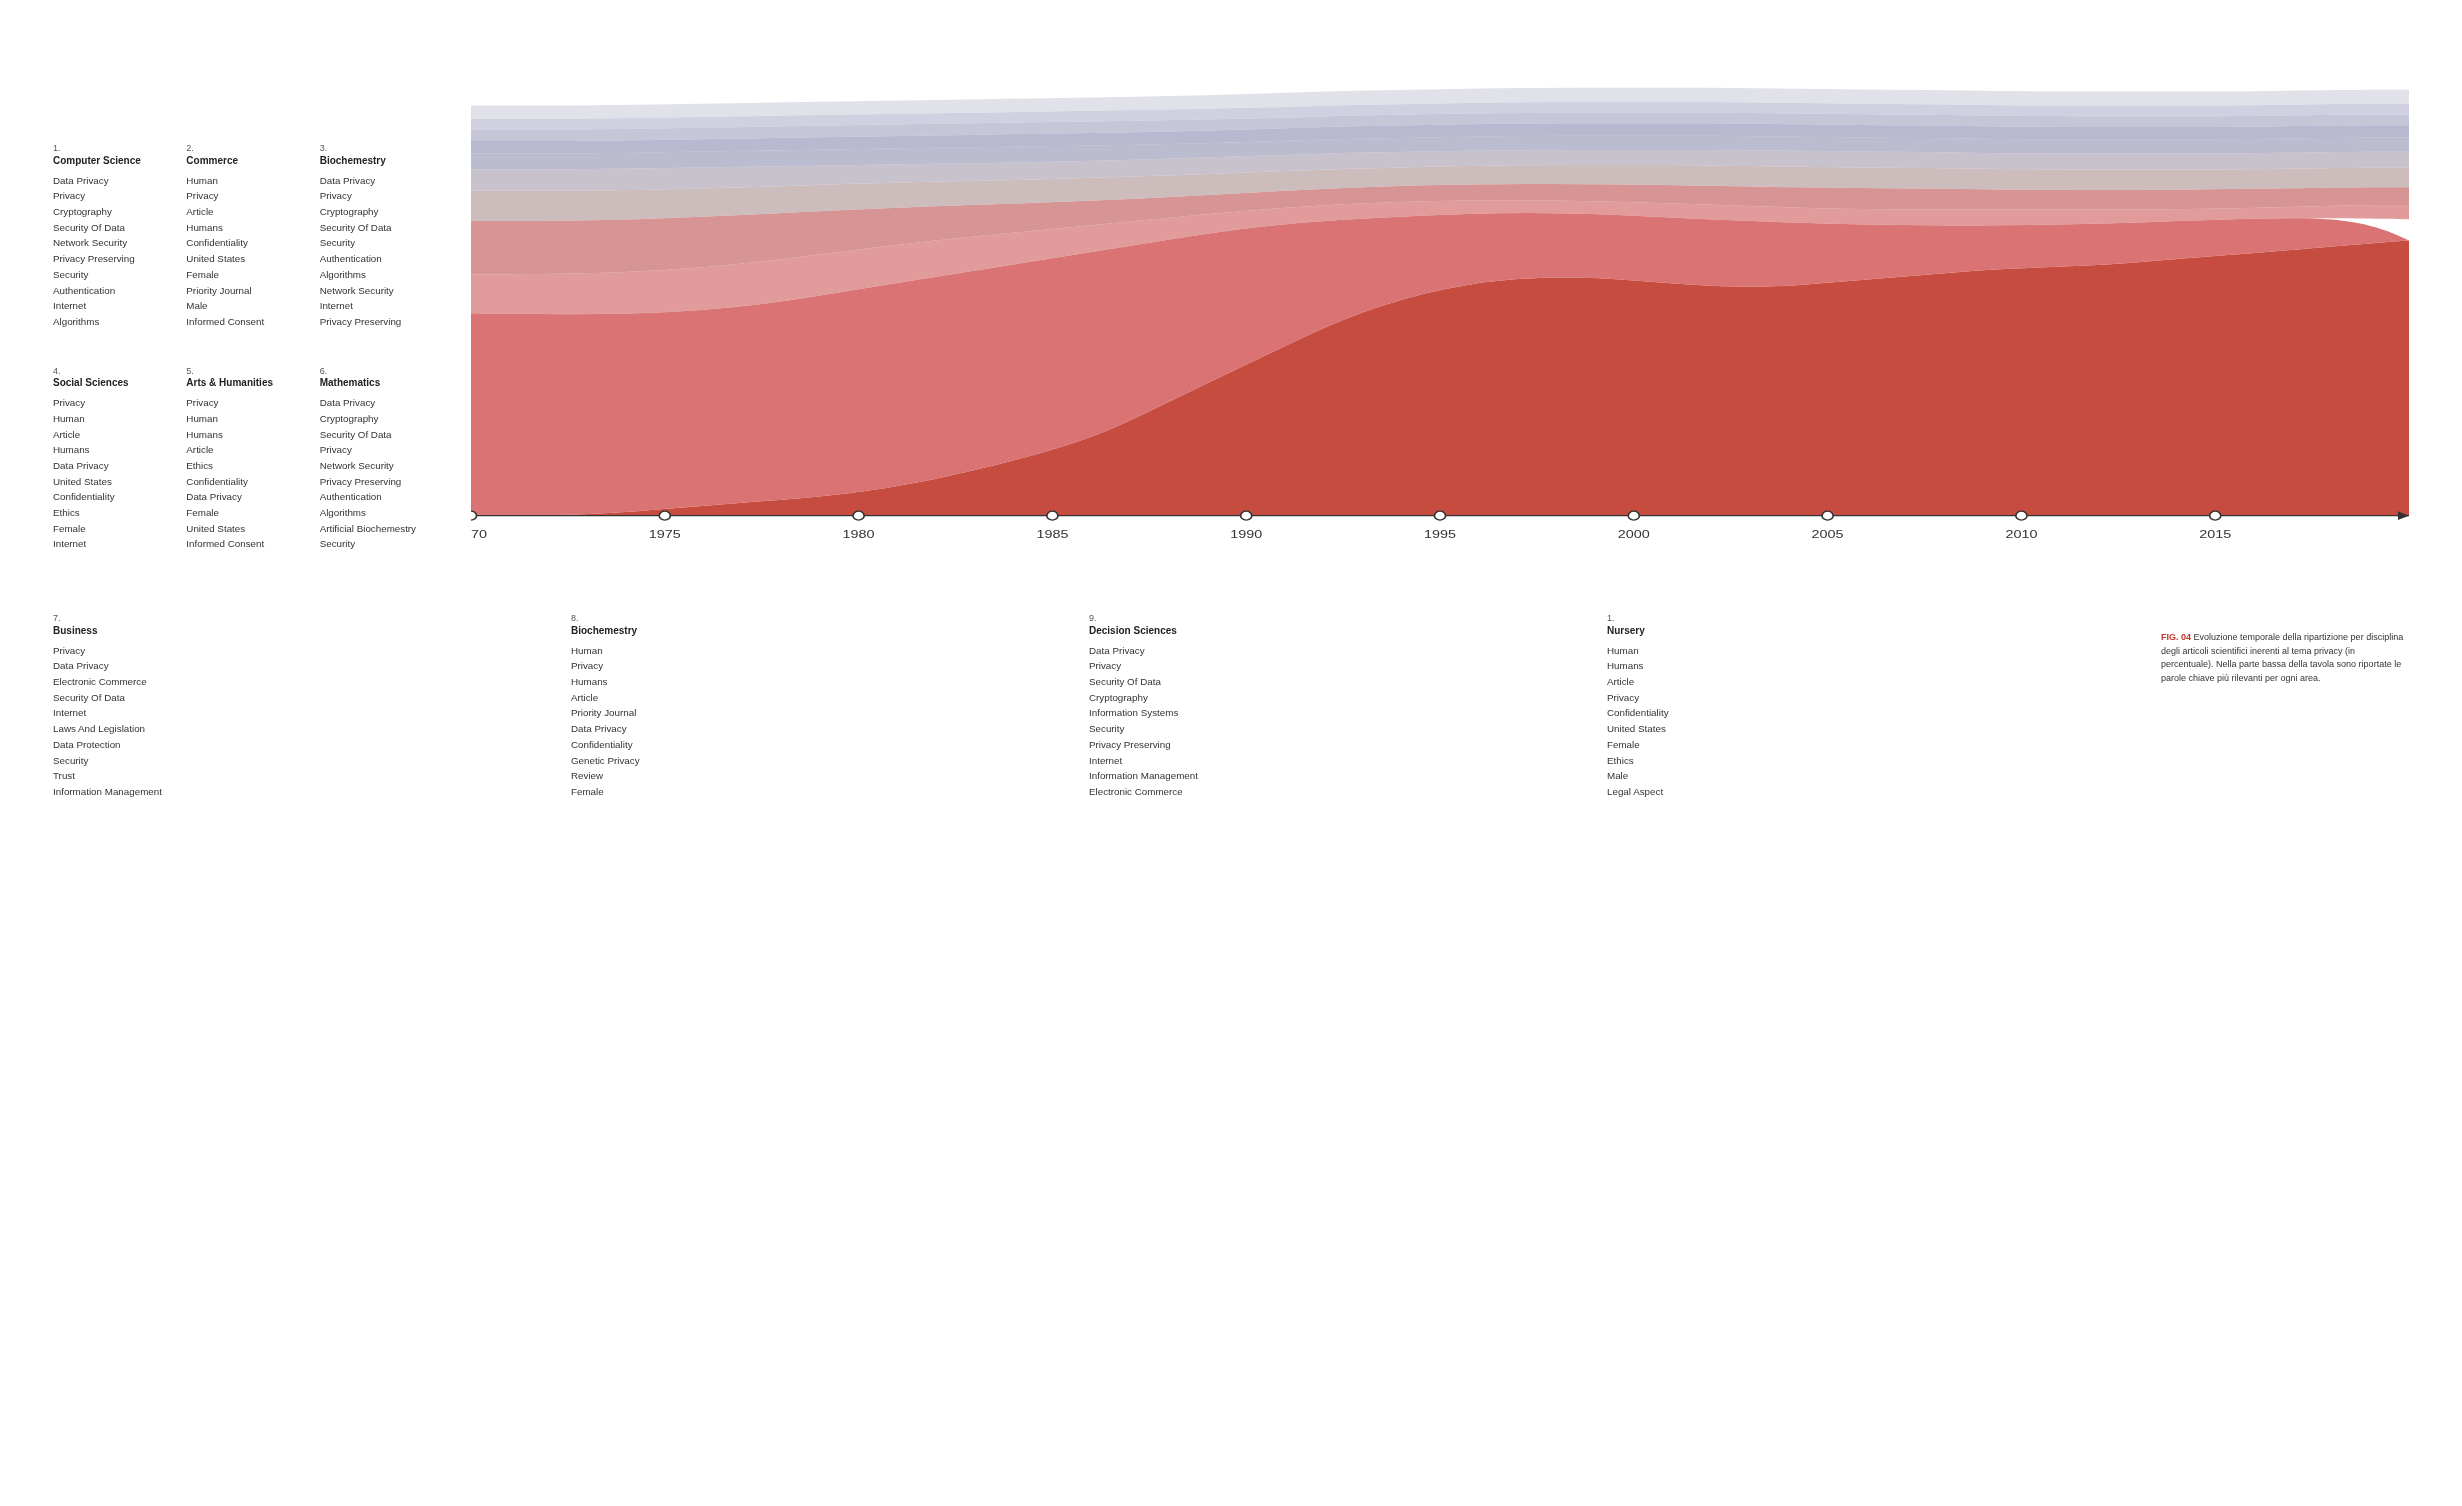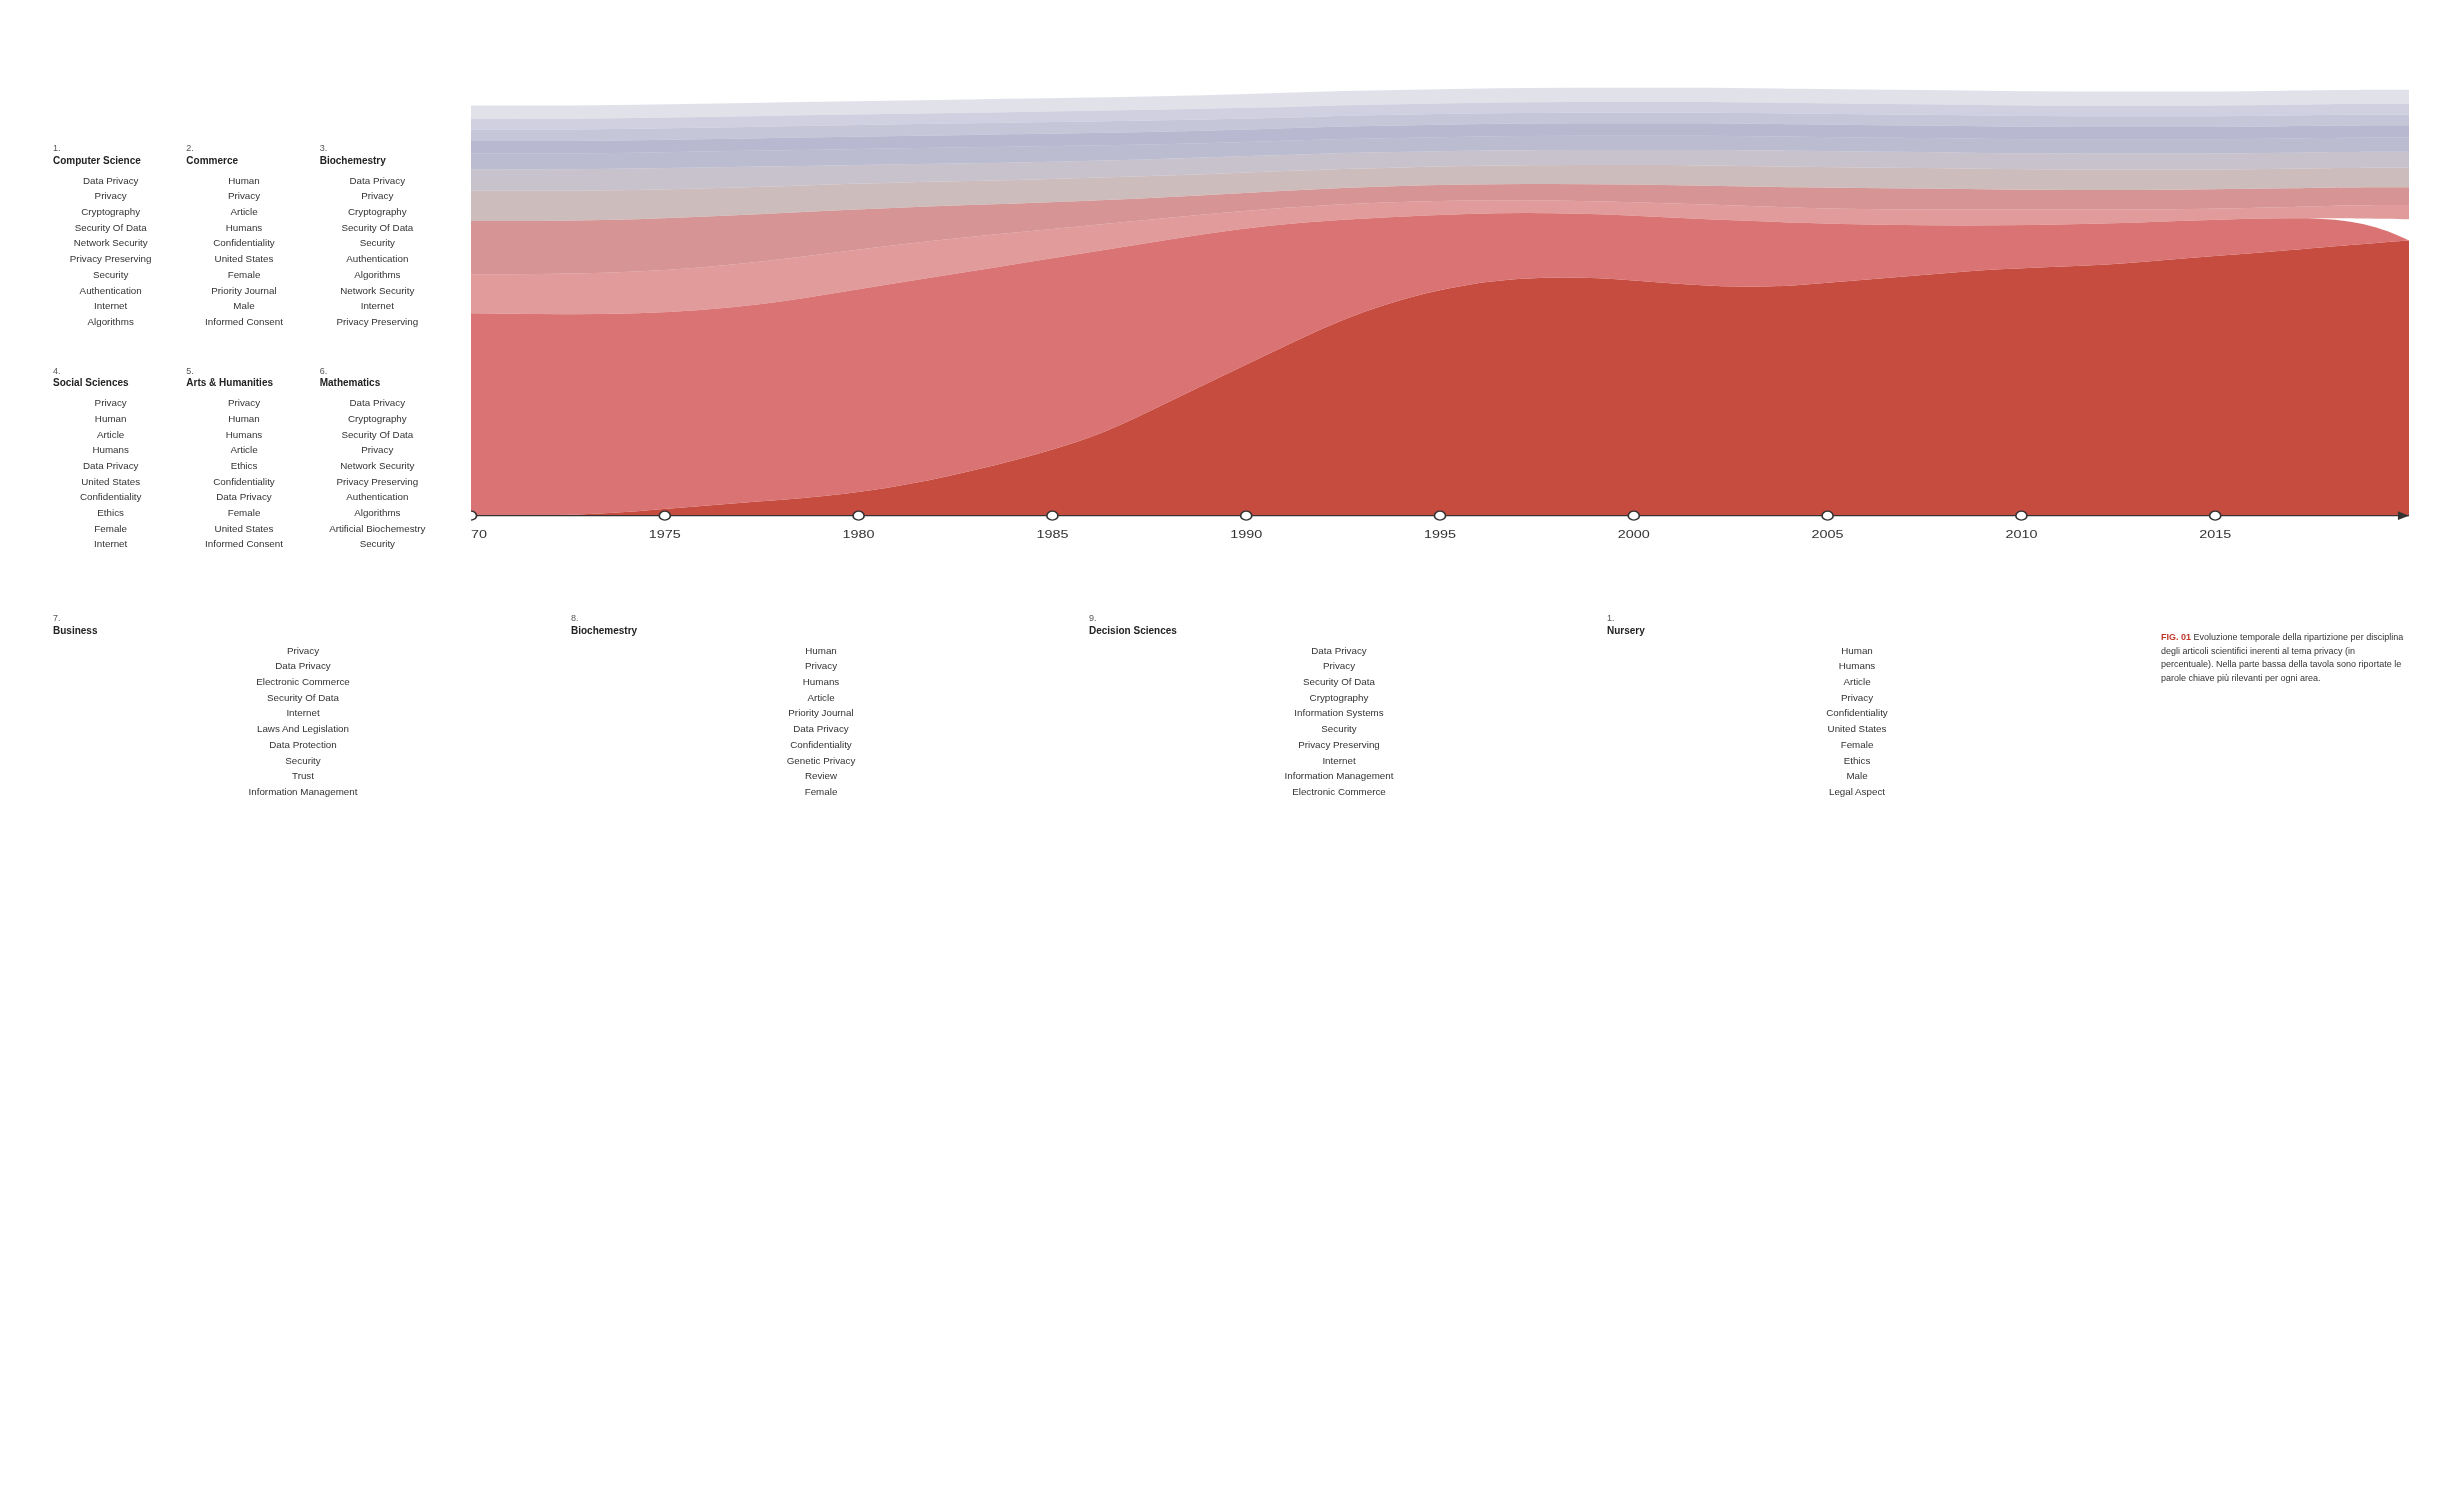--- a/index.html
+++ b/index.html
@@ -43,21 +43,20 @@
 
     .col-title {
       font-weight: bold;
       font-size: 10px;
       margin-bottom: 7px;
       font-family: Arial, sans-serif;
     }
 
     .col-items {
       list-style: none;
-      text-align: center;
     }
 
     .col-items li {
       font-size: 9.8px;
       line-height: 1.6;
       color: #333;
       font-family: Arial, sans-serif;
     }
 
     
@@ -690,19 +689,19 @@
             <li>United States</li>
             <li>Female</li>
             <li>Ethics</li>
             <li>Male</li>
             <li>Legal Aspect</li>
           </ul>
         </div>
       </div>
 
     <div class="fig-caption">
-      <span class="fig-label">FIG. 01</span>
+      <span class="fig-label">FIG. 04</span>
       <span>Evoluzione temporale della ripartizione per disciplina degli articoli scientifici inerenti al tema privacy (in percentuale). Nella parte bassa della tavola sono riportate le parole chiave più rilevanti per ogni area.</span>
     </div>
   </div>
 
 </div>
 
 
 </body></html>

